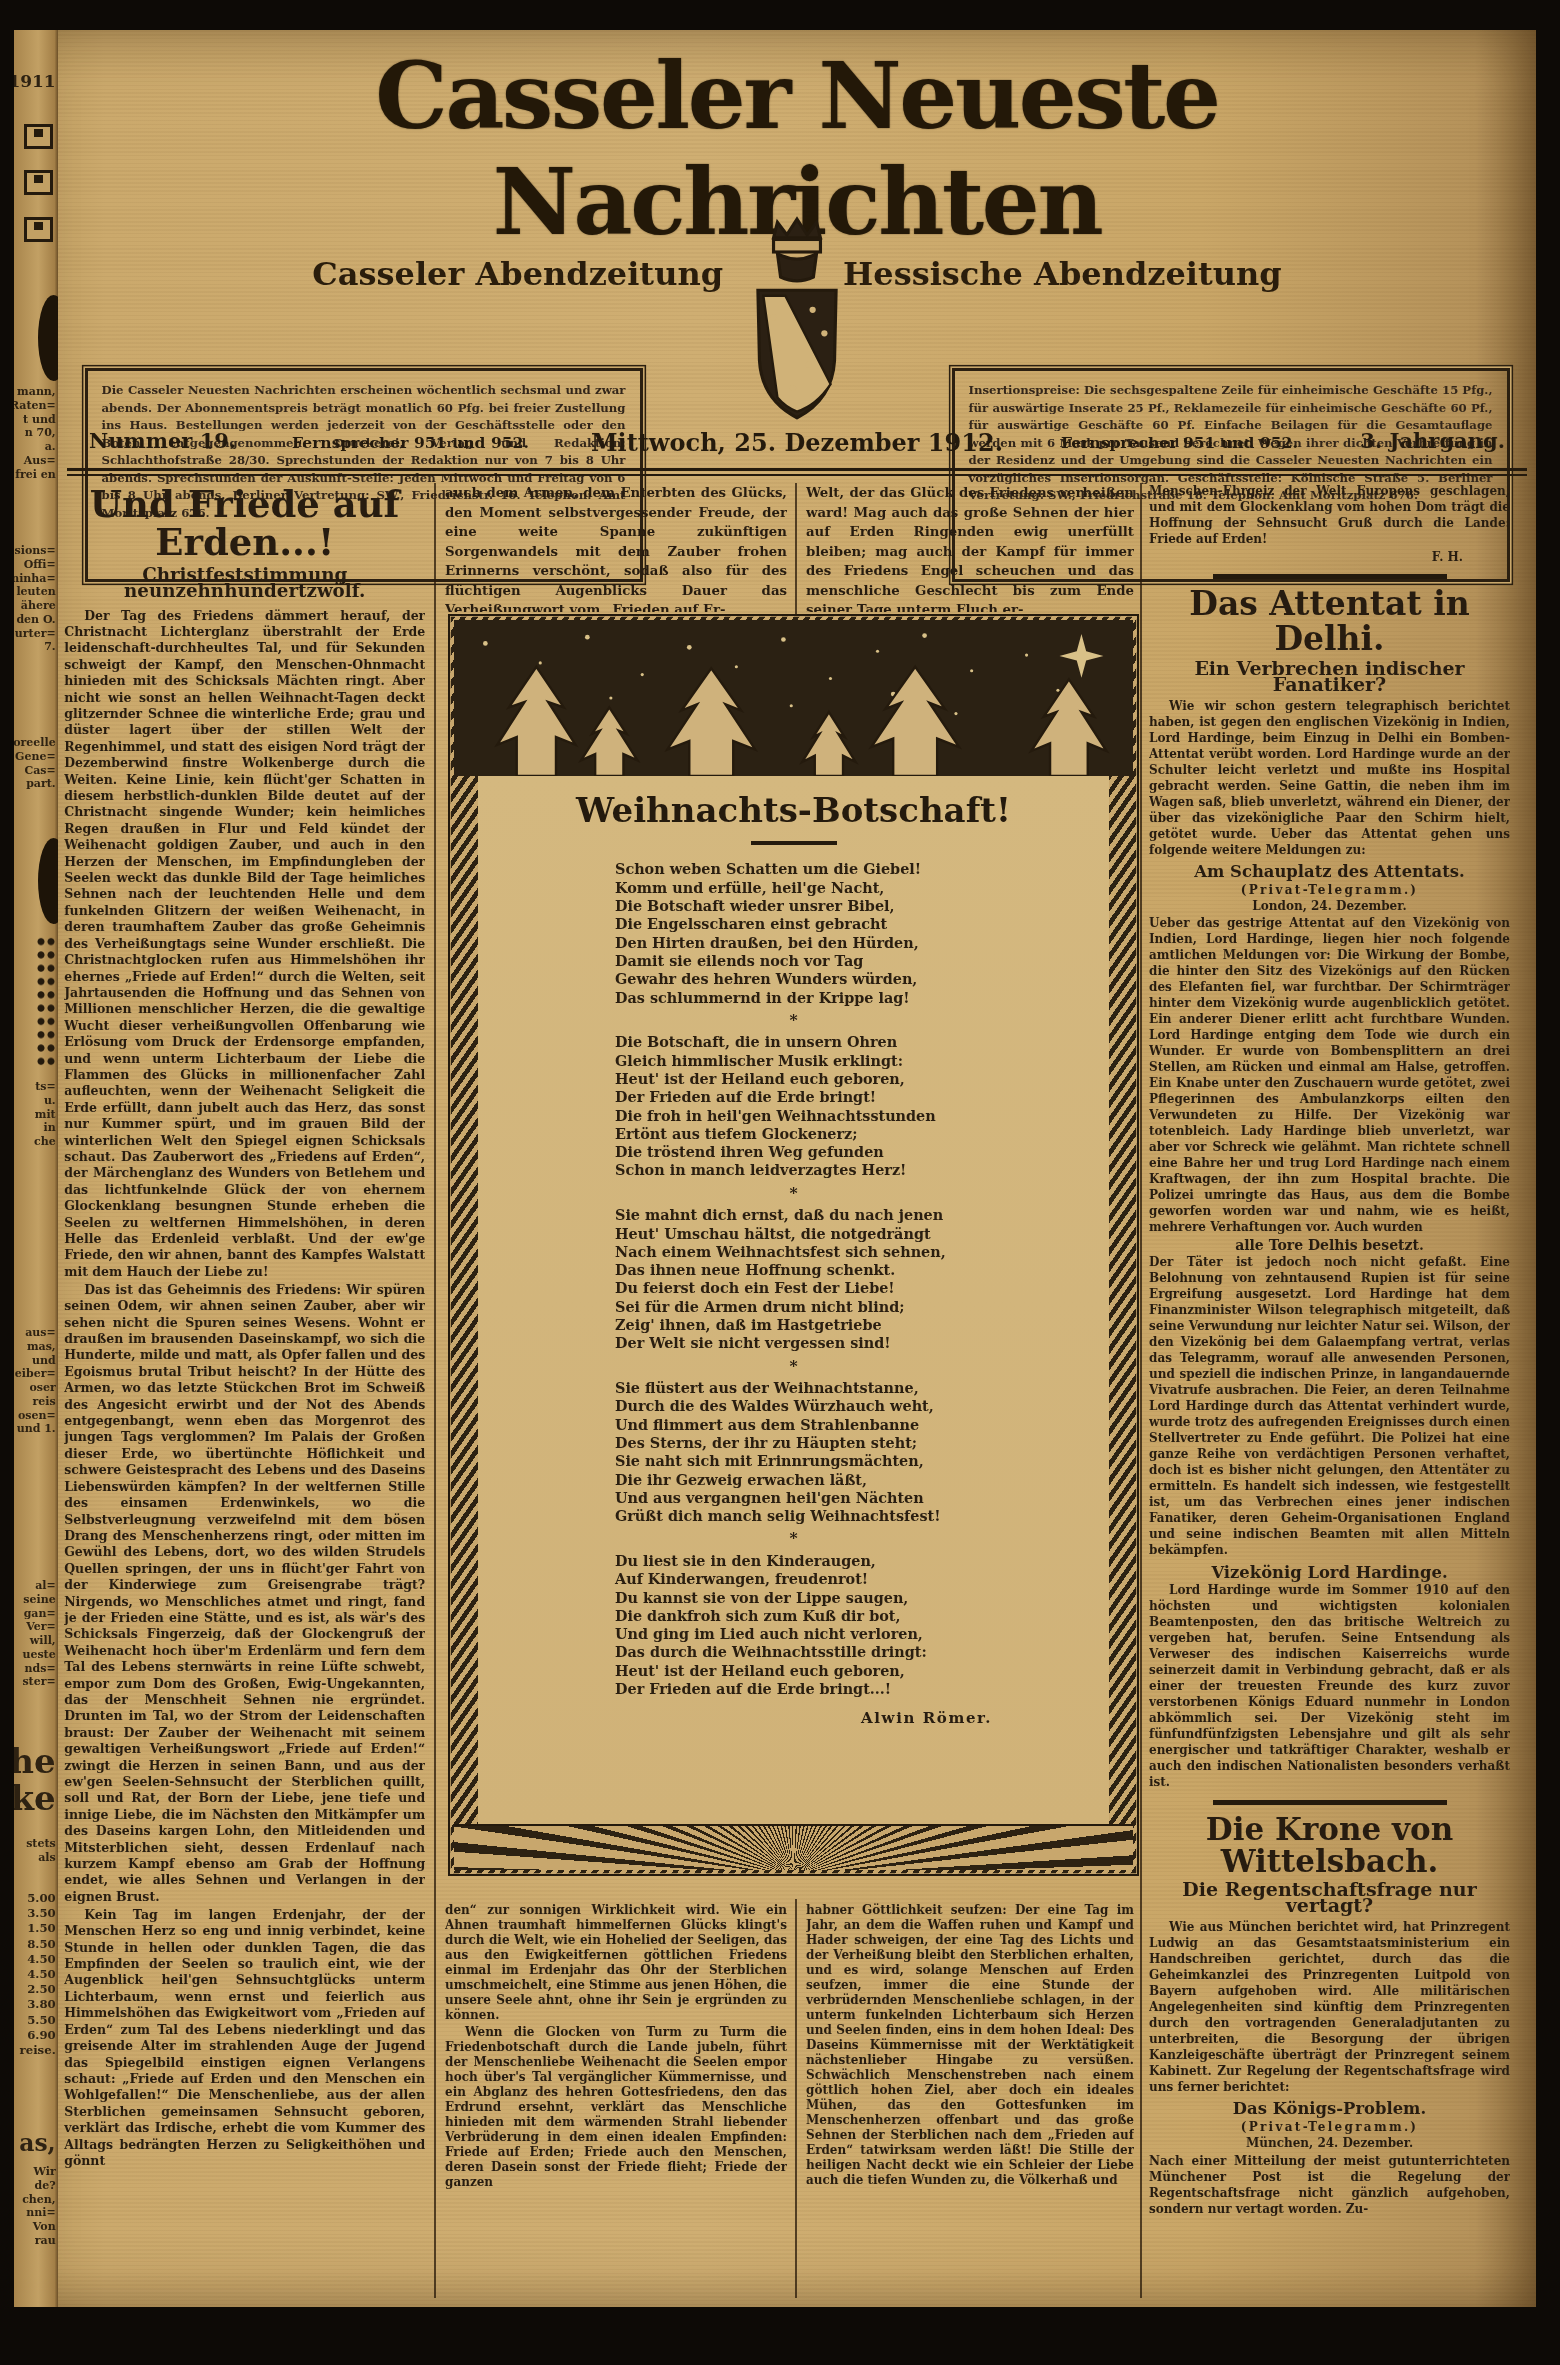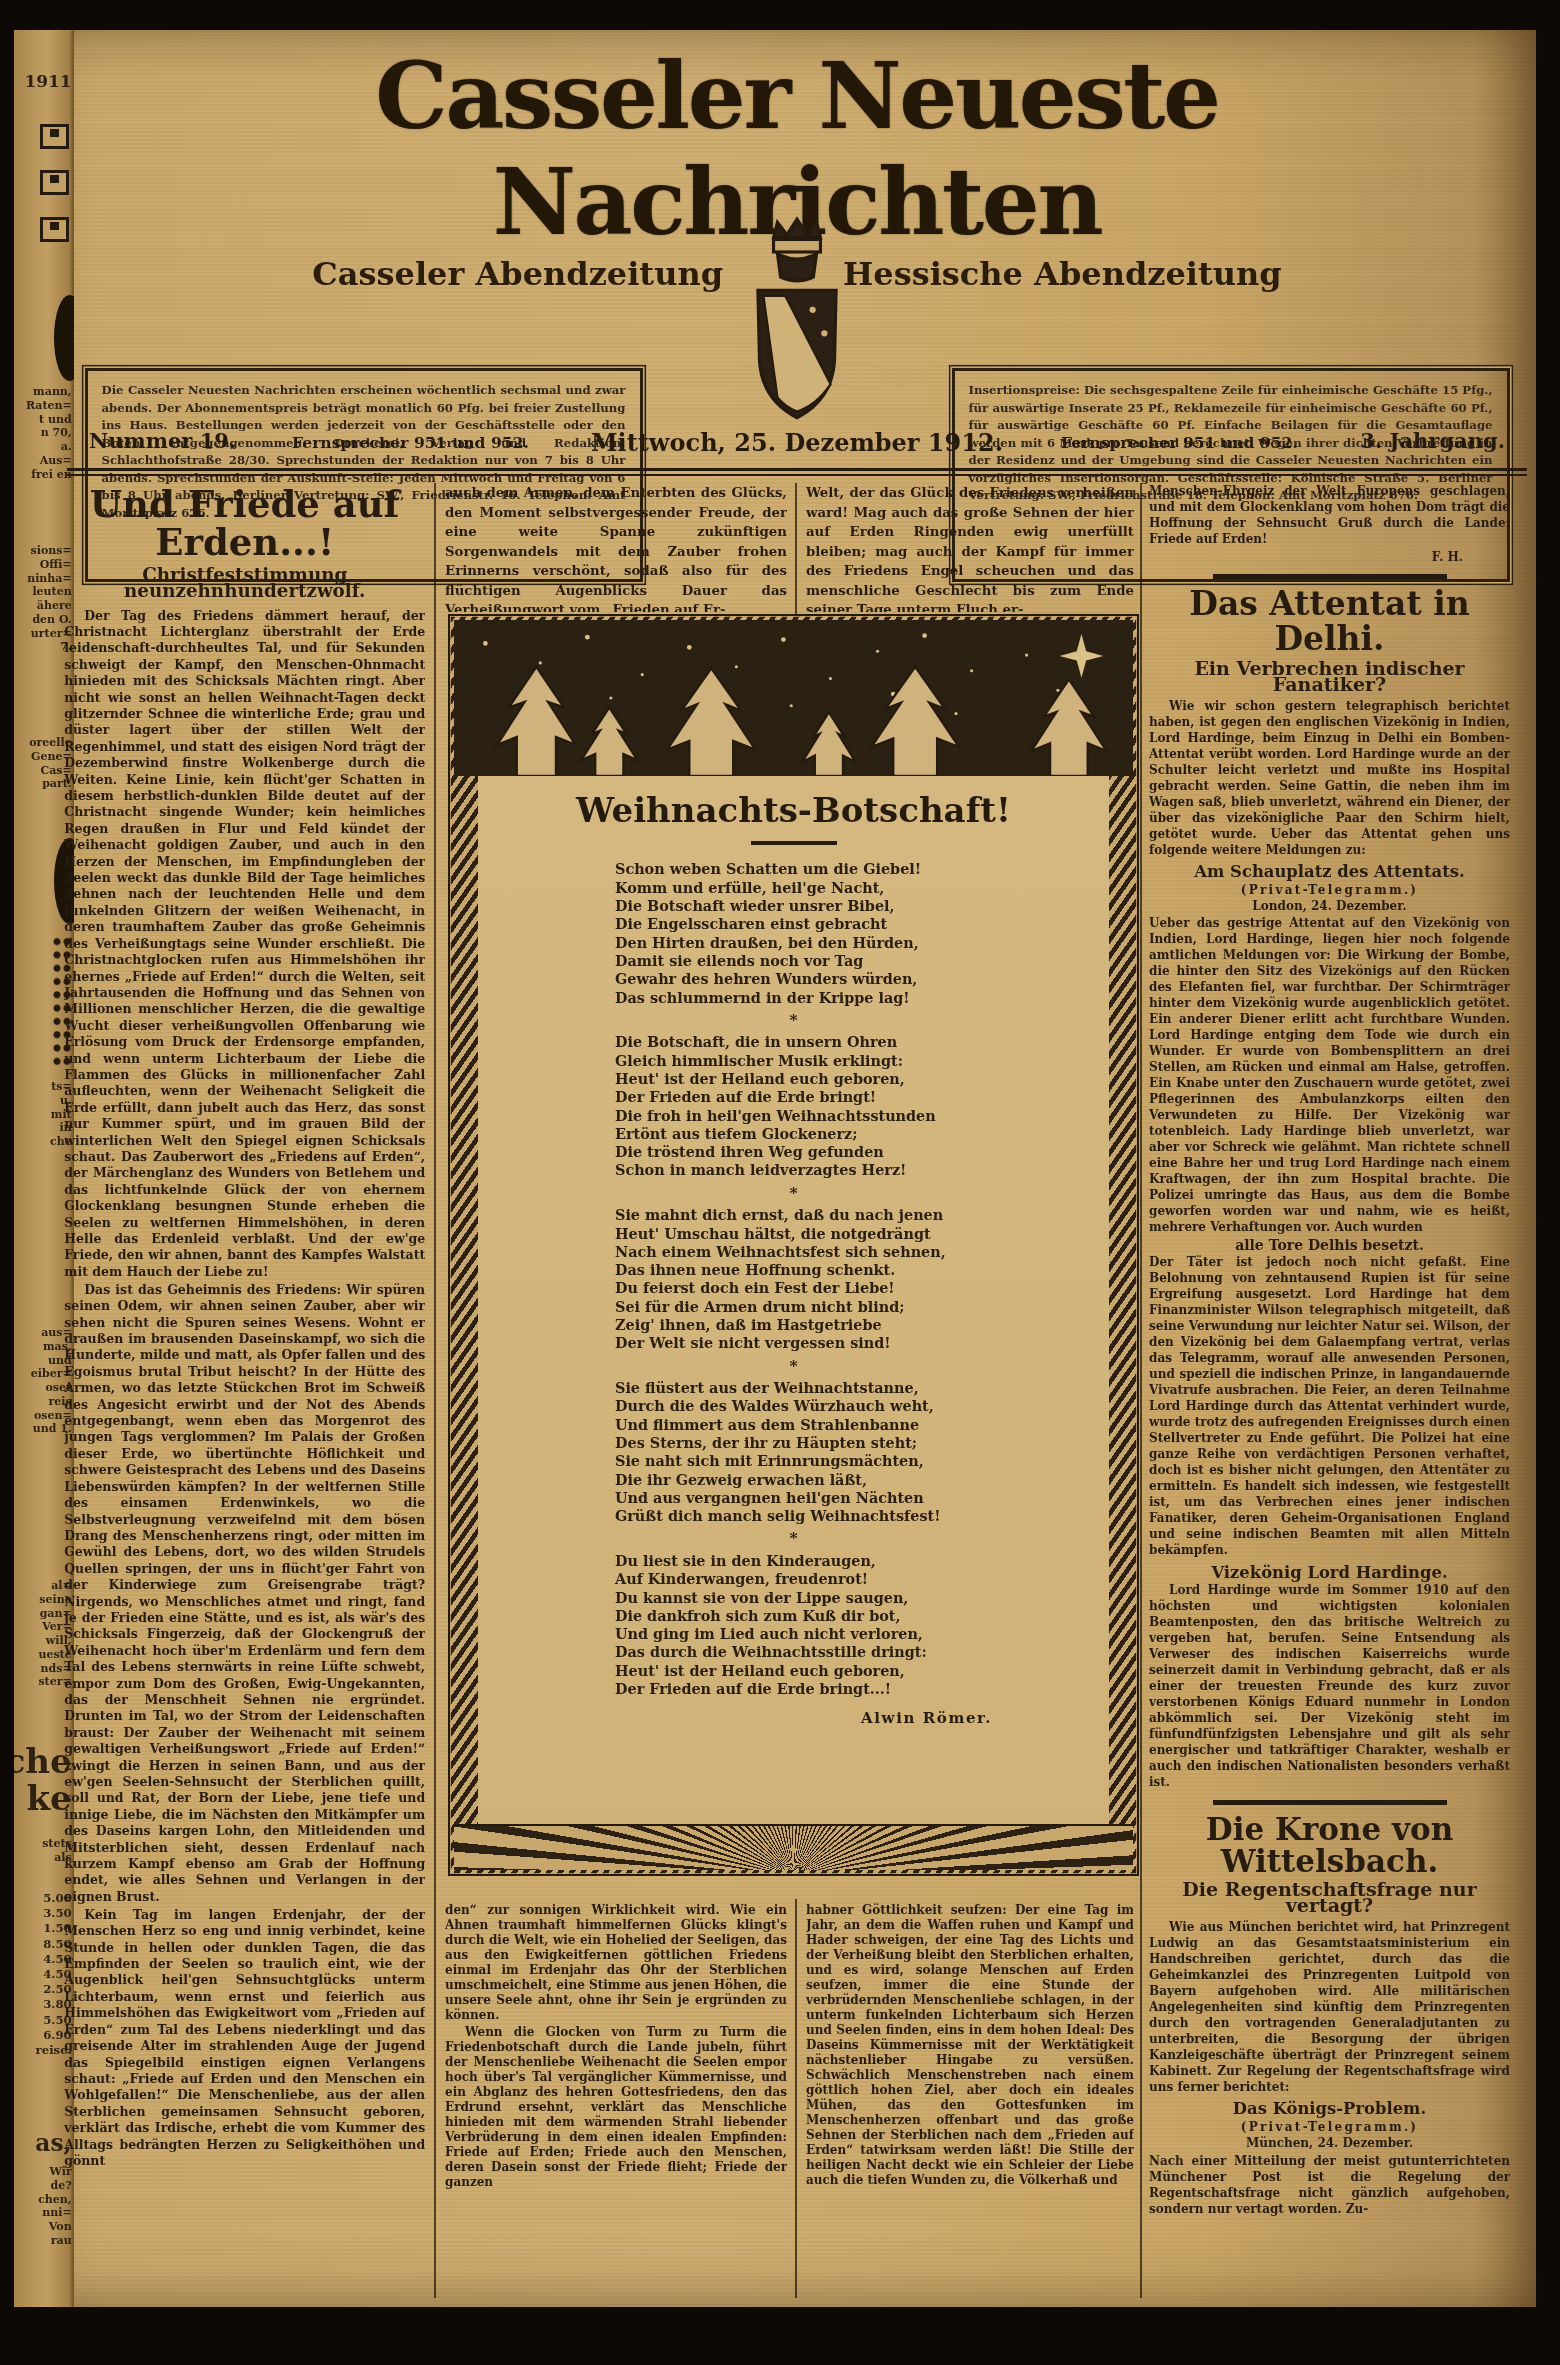--- a/index.html
+++ b/index.html
@@ -12,21 +12,21 @@
   .page{position:absolute;left:14px;top:30px;width:1522px;height:2277px;
         background:
           repeating-linear-gradient(180deg, rgba(80,50,15,.05) 0 1.6px, rgba(0,0,0,0) 1.6px 3.9px),
           linear-gradient(90deg,#bb9a5e 0%, #cba96c 6%, #cfae72 45%, #c9a667 78%, #b5925a 96%, #8f6f40 100%),
           #c9a76b;
         box-shadow:inset 0 0 55px rgba(55,33,8,.5);
         overflow:hidden;}
   
   .spine{position:absolute;left:0;top:0;width:44px;height:100%;
          background:linear-gradient(90deg,#a8854c,#c2a064 55%,#a37f47 92%,#6b4f28 100%);
-         overflow:hidden;font-weight:bold;padding-left:16px;}
+         overflow:hidden;font-weight:bold;}
   .spine .frag{position:absolute;right:2.3px;text-align:right;color:#2e2212;line-height:1.25;}
   .spine .sq{position:absolute;right:4.7px;width:23.4px;height:19px;border:3.1px solid #241a0d;background:#c2a064;}
   .spine .sq i{display:block;width:9.4px;height:7.8px;margin:2.3px auto;background:#241a0d;}
   .spine .blob{position:absolute;right:-11px;width:31px;height:86px;border-radius:50%;background:#1d1408;}
   .spine .dots{position:absolute;right:1.6px;width:20px;height:133px;
                background:radial-gradient(circle 3.9px, #241a0d 0 3.1px, transparent 3.9px) 0 0/10px 13.3px;}
   
   .main{position:absolute;left:44px;top:0;right:0;bottom:0;}
   .masthead-title{position:absolute;left:0;right:0;top:12.5px;text-align:center;
       font-size:91px;font-weight:bold;color:#231808;letter-spacing:-2.3px;

